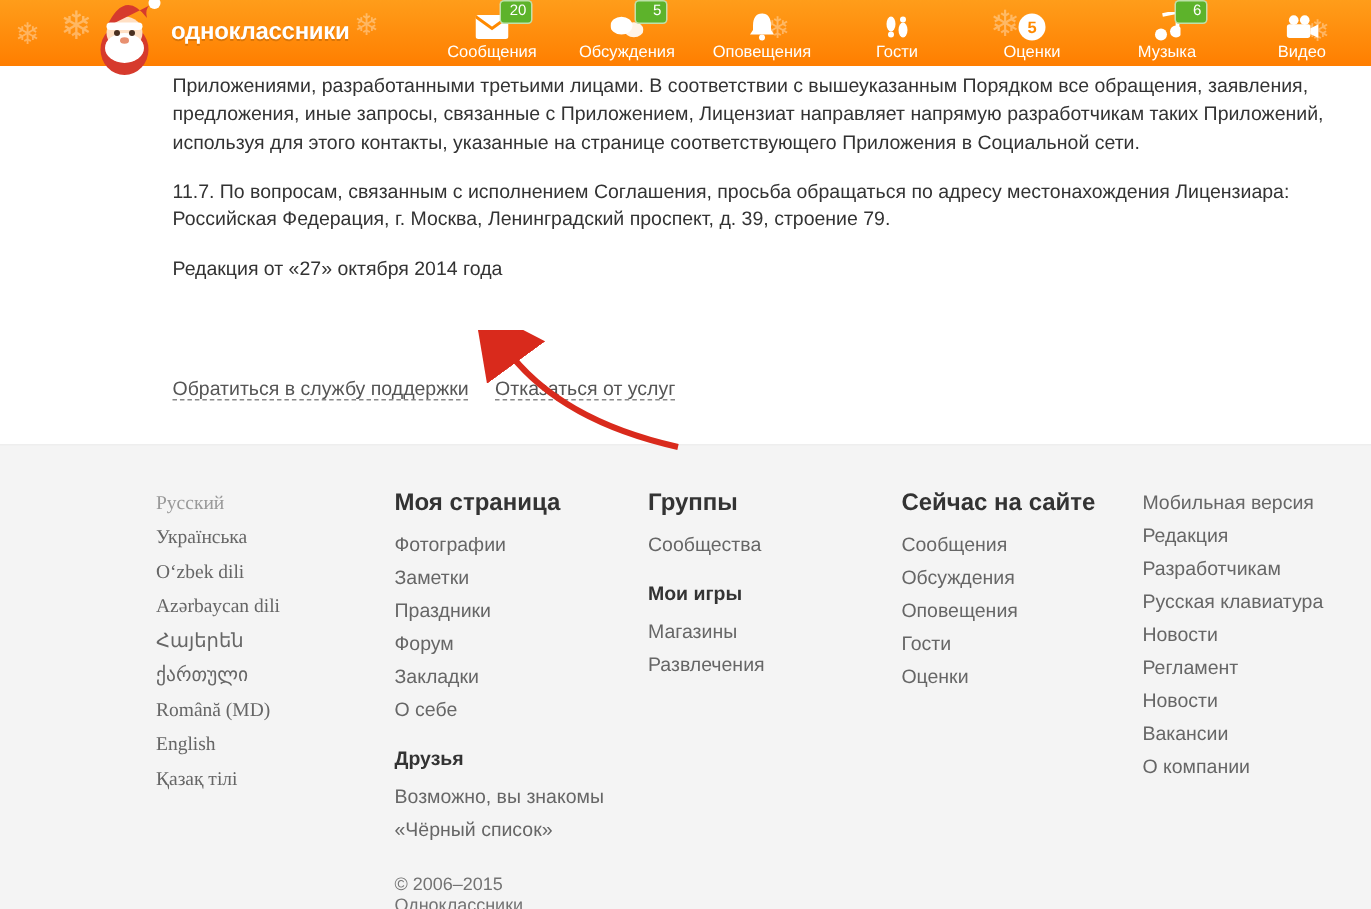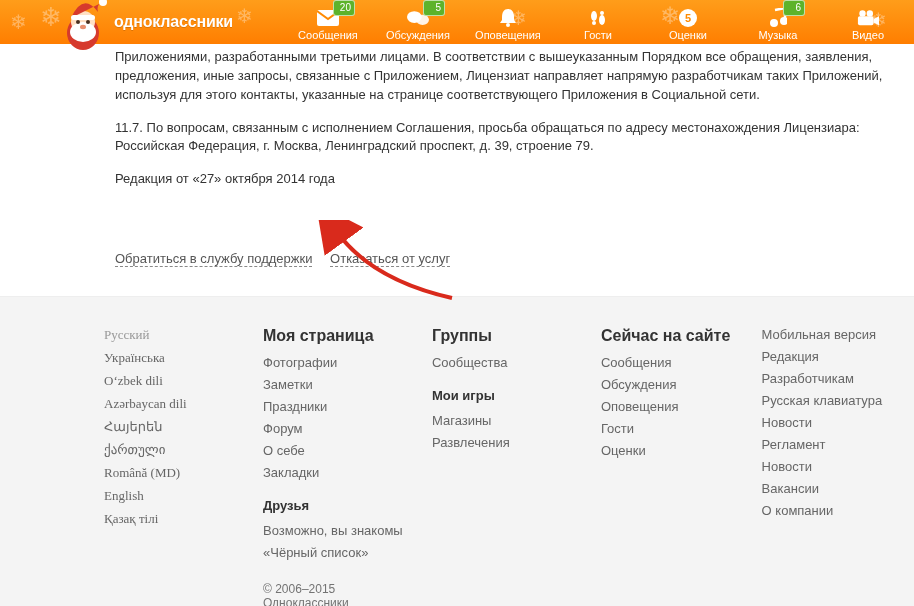--- a/index.html
+++ b/index.html
@@ -326,22 +326,22 @@
     <a>English</a>
     <a>Қазақ тілі</a>
   </div>
 
   <div class="fcol c2">
     <div class="fhead">Моя страница</div>
     <a>Фотографии</a>
     <a>Заметки</a>
     <a>Праздники</a>
     <a>Форум</a>
+    <a>Закладки</a>
     <a>О себе</a>
-    <a>Закладки</a>
     <div class="subhead">Друзья</div>
     <a>Возможно, вы знакомы</a>
     <a>«Чёрный список»</a>
     <div class="copyright">© 2006–2015 Одноклассники</div>
   </div>
 
   <div class="fcol c3">
     <div class="fhead">Группы</div>
     <a>Сообщества</a>
     <div class="subhead">Мои игры</div>

